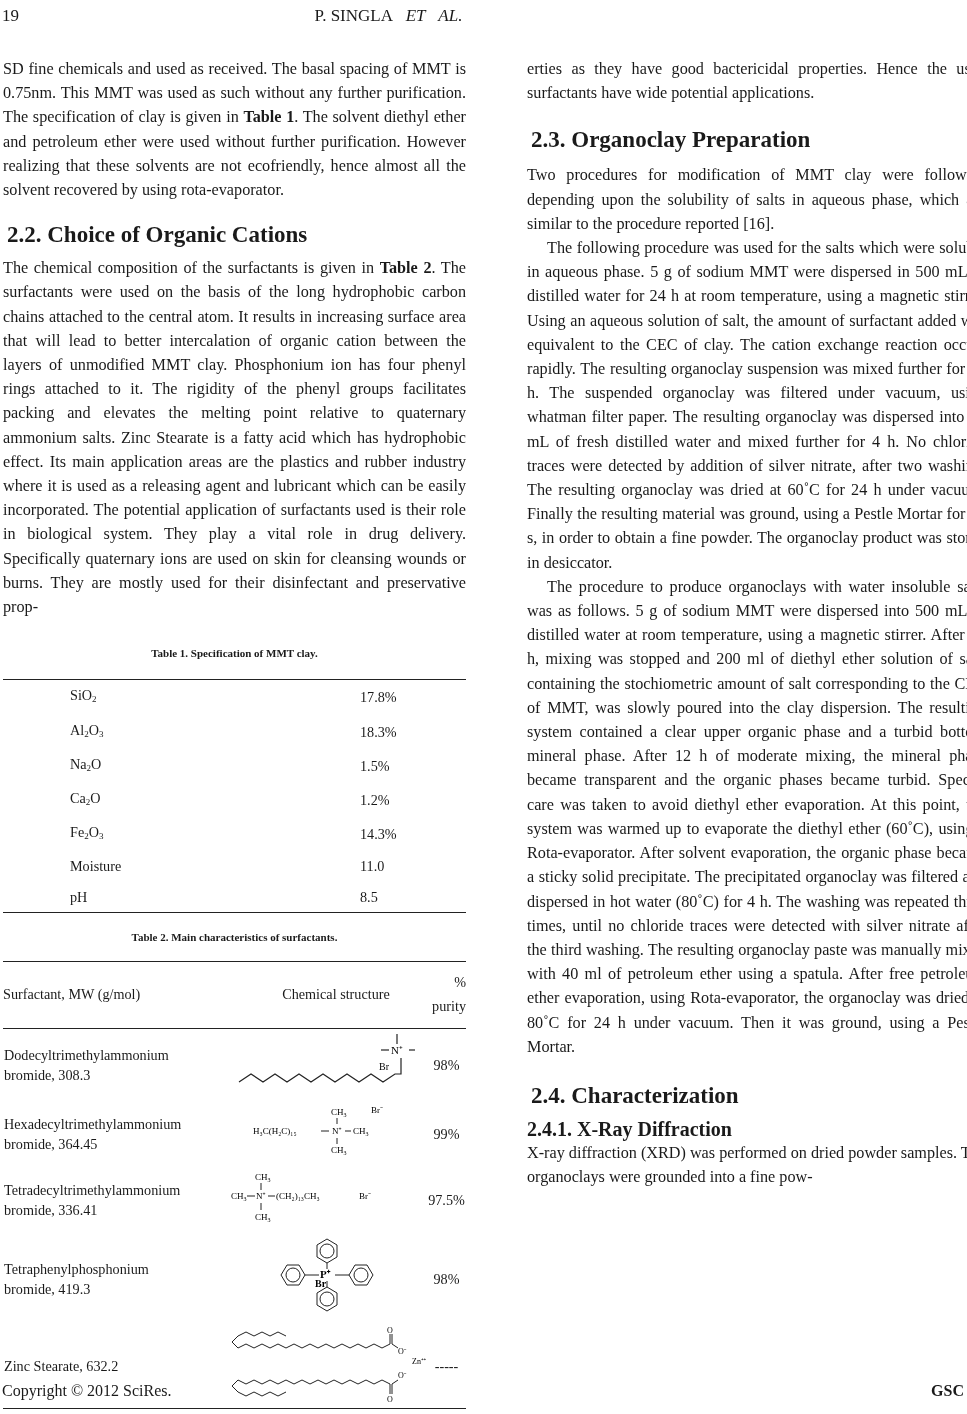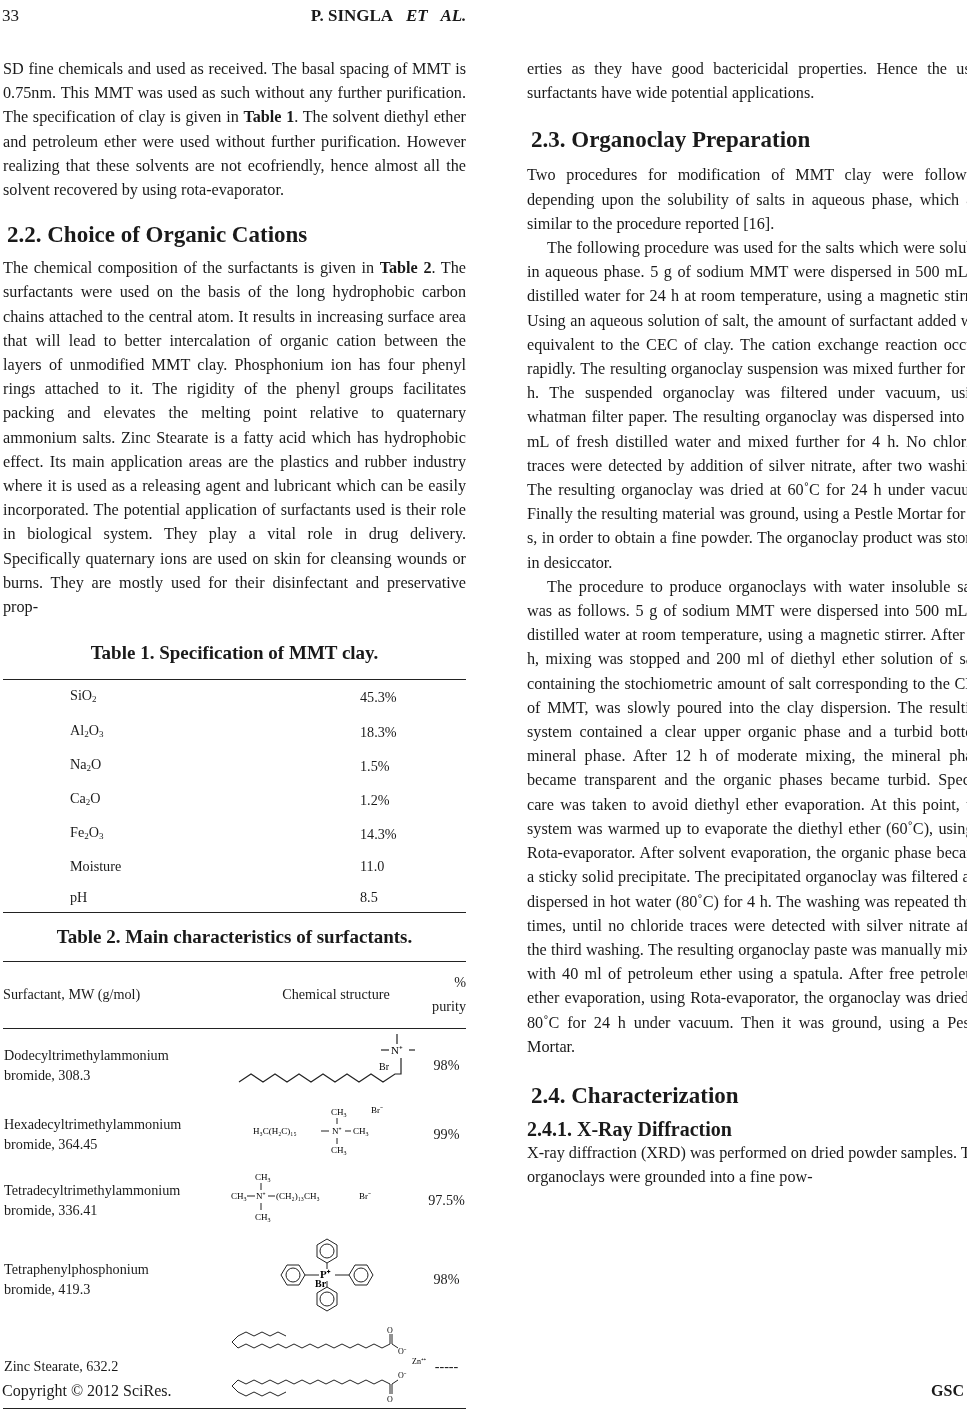--- a/index.html
+++ b/index.html
@@ -1,68 +1,68 @@
 <!DOCTYPE html>
 <html><head>
 <meta charset="utf-8">
 <style>
   html, body { margin:0; padding:0; background:#ffffff; }
   body { width:967px; height:1414px; position:relative; overflow:hidden;
          font-family:"Liberation Serif", serif; color:#1a1a1a; }
   .running-head { position:absolute; top:6px; left:0; width:967px; height:24px; font-size:17px; }
   .running-head .pg { position:absolute; left:2px; top:0; }
-  .running-head .authors { position:absolute; left:0; width:777px; text-align:center; top:0;font-weight:bold; }
+  .running-head .authors { position:absolute; left:0; width:777px; text-align:center; top:0; }
   .col { position:absolute; top:57px; width:463px; font-size:16.2px; line-height:24.2px; }
   .col.left { left:3px; }
   .col.right { left:527px; width:459px; }
   p { margin:0; text-align:justify; }
   p.indent { text-indent:20px; }
   h2 { font-size:23px; font-weight:bold; margin:4px; line-height:26px; }
   h3 { font-size:20px; font-weight:bold; margin:0; line-height:24px; }
-  .caption { font-weight:bold; font-size:19px; text-align:center; }
+  .caption { font-weight:bold; font-size:11px; text-align:center; }
   table { border-collapse:collapse; width:100%; font-size:14.2px; }
   .t1 { border-top:1.5px solid #222; border-bottom:1.5px solid #222; }
   .t1 td { padding:3px 0; height:20px; }
   .t1 td.k { padding-left:67px; width:290px; }
   .t2 { border-top:1.5px solid #222; border-bottom:1.5px solid #222; }
   .t2 thead th { font-weight:normal; text-align:left; padding:8px 0 9px 0; border-bottom:1.5px solid #222; }
   .t2 td { vertical-align:middle; line-height:20px; }
   .t2 td.name { width:220px; }
   .t2 td.struct { width:170px; text-align:center; }
   .t2 td.pur { text-align:center; }
   sub { font-size:9px; vertical-align:-2px; }
   .footer { position:absolute; top:1382px; left:0; width:967px; font-size:16px; }
   .footer .copy { position:absolute; left:2px; }
   .footer .jrnl { position:absolute; right:3px; font-weight:bold; }
   svg text { font-family:"Liberation Serif", serif; }
 </style>
 </head>
 <body>
 
 <div class="running-head">
-  <span class="pg">33</span>
+  <span class="pg">19</span>
   <div class="authors">
     <span>P. SINGLA</span>&nbsp;&nbsp;&nbsp;<i>ET</i>&nbsp;&nbsp;&nbsp;<i>AL.</i>
   </div>
 </div>
 
 <div class="col left">
   <p><span>SD fine chemicals and used as received. The basal spacing of MMT is 0.75nm. This MMT was used as such without any further purification. The specification of clay is given in </span><b>Table 1</b><span>. The solvent diethyl ether and petroleum ether were used without further purification. However realizing that these solvents are not ecofriendly, hence almost all the solvent recovered by using rota-evaporator.</span></p>
 
   <h2 style="margin-top:20px;margin-bottom:8px;">2.2. Choice of Organic Cations</h2>
 
   <p><span>The chemical composition of the surfactants is given in </span><b>Table 2</b><span>. The surfactants were used on the basis of the long hydrophobic carbon chains attached to the central atom. It results in increasing surface area that will lead to better intercalation of organic cation between the layers of unmodified MMT clay. Phosphonium ion has four phenyl rings attached to it. The rigidity of the phenyl groups facilitates packing and elevates the melting point relative to quaternary ammonium salts. Zinc Stearate is a fatty acid which has hydrophobic effect. Its main application areas are the plastics and rubber industry where it is used as a releasing agent and lubricant which can be easily incorporated. The potential application of surfactants used is their role in biological system. They play a vital role in drug delivery. Specifically quaternary ions are used on skin for cleansing wounds or burns. They are mostly used for their disinfectant and preservative prop-</span></p>
 
   <div class="caption" style="margin-top:22px;margin-bottom:14px;">Table 1. Specification of MMT clay.</div>
 
   <table class="t1">
     <tbody>
       <tr>
           <td class="k"><span>SiO</span><sub>2</sub></td>
-          <td>45.3%</td>
+          <td>17.8%</td>
         </tr>
       <tr>
           <td class="k"><span>Al</span><sub>2</sub><span>O</span><sub>3</sub></td>
           <td>18.3%</td>
         </tr>
       <tr>
           <td class="k"><span>Na</span><sub>2</sub><span>O</span></td>
           <td>1.5%</td>
         </tr>
       <tr>

